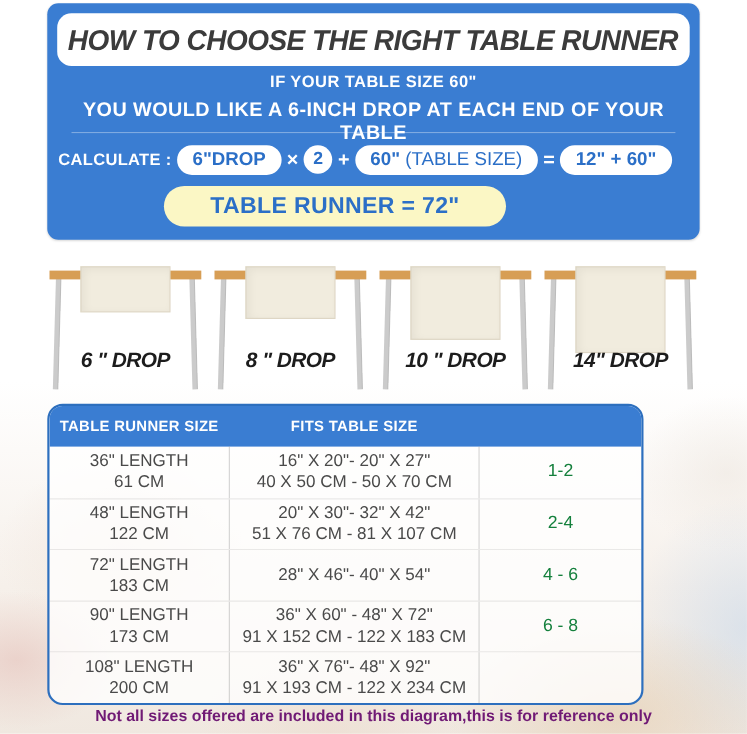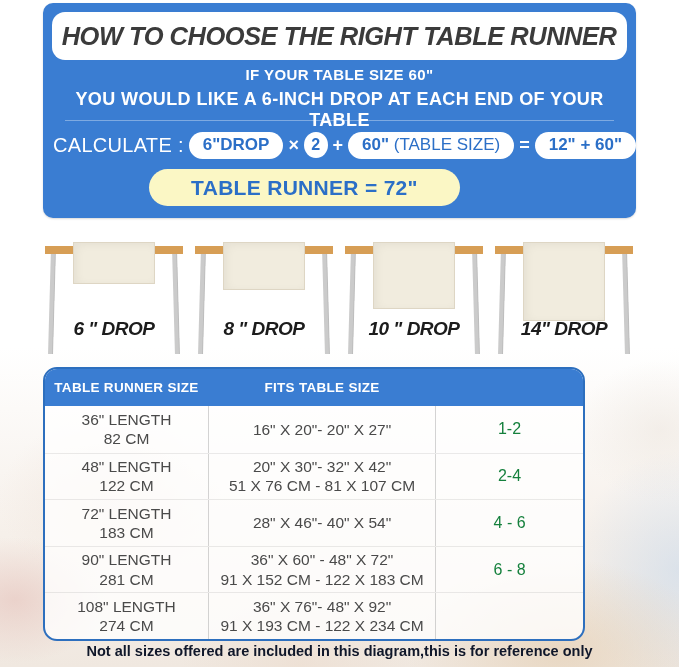--- a/index.html
+++ b/index.html
@@ -38,21 +38,21 @@
   .intro-line1 { font-size:15px; font-weight:bold; letter-spacing:0.4px; }
   .intro-line2 { font-size:18px; font-weight:bold; letter-spacing:0.4px; margin-top:6px; }
   .panel-divider {
     position:absolute; top:117px; left:22px; right:22px; height:1px;
     background:rgba(255,255,255,0.35); border:none;
   }
   .calc-row {
     position:absolute; top:129px; left:10px; right:0;
     display:flex; align-items:center; gap:5px;
   }
-  .calc-label { color:#ffffff; font-weight:normal; font-size:20px; letter-spacing:0.3px; white-space:nowrap; }
+  .calc-label { color:#ffffff; font-weight:bold; font-size:15px; letter-spacing:0.3px; white-space:nowrap; }
   .pill {
     background:#ffffff; color:#2b6fc7; font-weight:bold; font-size:17px;
     padding:4px 14px; border-radius:16px; white-space:nowrap; line-height:1.1;
   }
   .pill .note { font-weight:normal; }
   .op { color:#ffffff; font-weight:bold; font-size:18px; }
   .circle {
     width:26px; height:26px; border-radius:50%; background:#ffffff; color:#2b6fc7;
     font-weight:bold; font-size:16px; display:flex; align-items:center; justify-content:center;
   }
@@ -99,21 +99,21 @@
     align-items:center;
   }
   .trow + .trow { border-top:1px solid rgba(120,120,120,0.15); }
   .td { text-align:center; color:#4a4a4a; font-size:15.5px; line-height:1.25; height:100%; display:flex; flex-direction:column; align-items:center; justify-content:center; }
   .td-mid { border-left:1px solid rgba(160,160,160,0.45); border-right:1px solid rgba(160,160,160,0.45); }
   .persons { font-size:16px; color:#15803d; }
 
   
   .footnote {
     position:absolute; left:0; right:0; top:643px; text-align:center;
-    font-weight:bold; font-size:14.5px; color:#0f172a;
+    font-weight:bold; font-size:14.5px; color:#701a75;
   }
 </style>
 </head>
 <body>
 
 <div class="panel">
   <div class="header-card">
     <div class="main-title">HOW TO CHOOSE THE RIGHT TABLE RUNNER</div>
   </div>
   <div class="intro">
@@ -175,24 +175,25 @@
 
 <div class="size-table">
   <div class="thead">
     <div class="th">TABLE RUNNER SIZE</div>
     <div class="th">FITS TABLE SIZE</div>
   </div>
 
   <div class="trow">
     <div class="td">
       <div>36" LENGTH</div>
-      <div>82 CM</div>
+      <div>61 CM</div>
     </div>
     <div class="td td-mid">
       <div>16" X 20"- 20" X 27"</div>
+      <div>40 X 50 CM - 50 X 70 CM</div>
     </div>
     <div class="td persons">1-2</div>
   </div>
 
   <div class="trow">
     <div class="td">
       <div>48" LENGTH</div>
       <div>122 CM</div>
     </div>
     <div class="td td-mid">
@@ -209,33 +210,33 @@
     </div>
     <div class="td td-mid">
       <div>28" X 46"- 40" X 54"</div>
     </div>
     <div class="td persons">4 - 6</div>
   </div>
 
   <div class="trow">
     <div class="td">
       <div>90" LENGTH</div>
-      <div>281 CM</div>
+      <div>173 CM</div>
     </div>
     <div class="td td-mid">
       <div>36" X 60" - 48" X 72"</div>
       <div>91 X 152 CM - 122 X 183 CM</div>
     </div>
     <div class="td persons">6 - 8</div>
   </div>
 
   <div class="trow">
     <div class="td">
       <div>108" LENGTH</div>
-      <div>274 CM</div>
+      <div>200 CM</div>
     </div>
     <div class="td td-mid">
       <div>36" X 76"- 48" X 92"</div>
       <div>91 X 193 CM - 122 X 234 CM</div>
     </div>
   </div>
 </div>
 
 <div class="footnote">Not all sizes offered are included in this diagram,this is for reference only</div>
 

